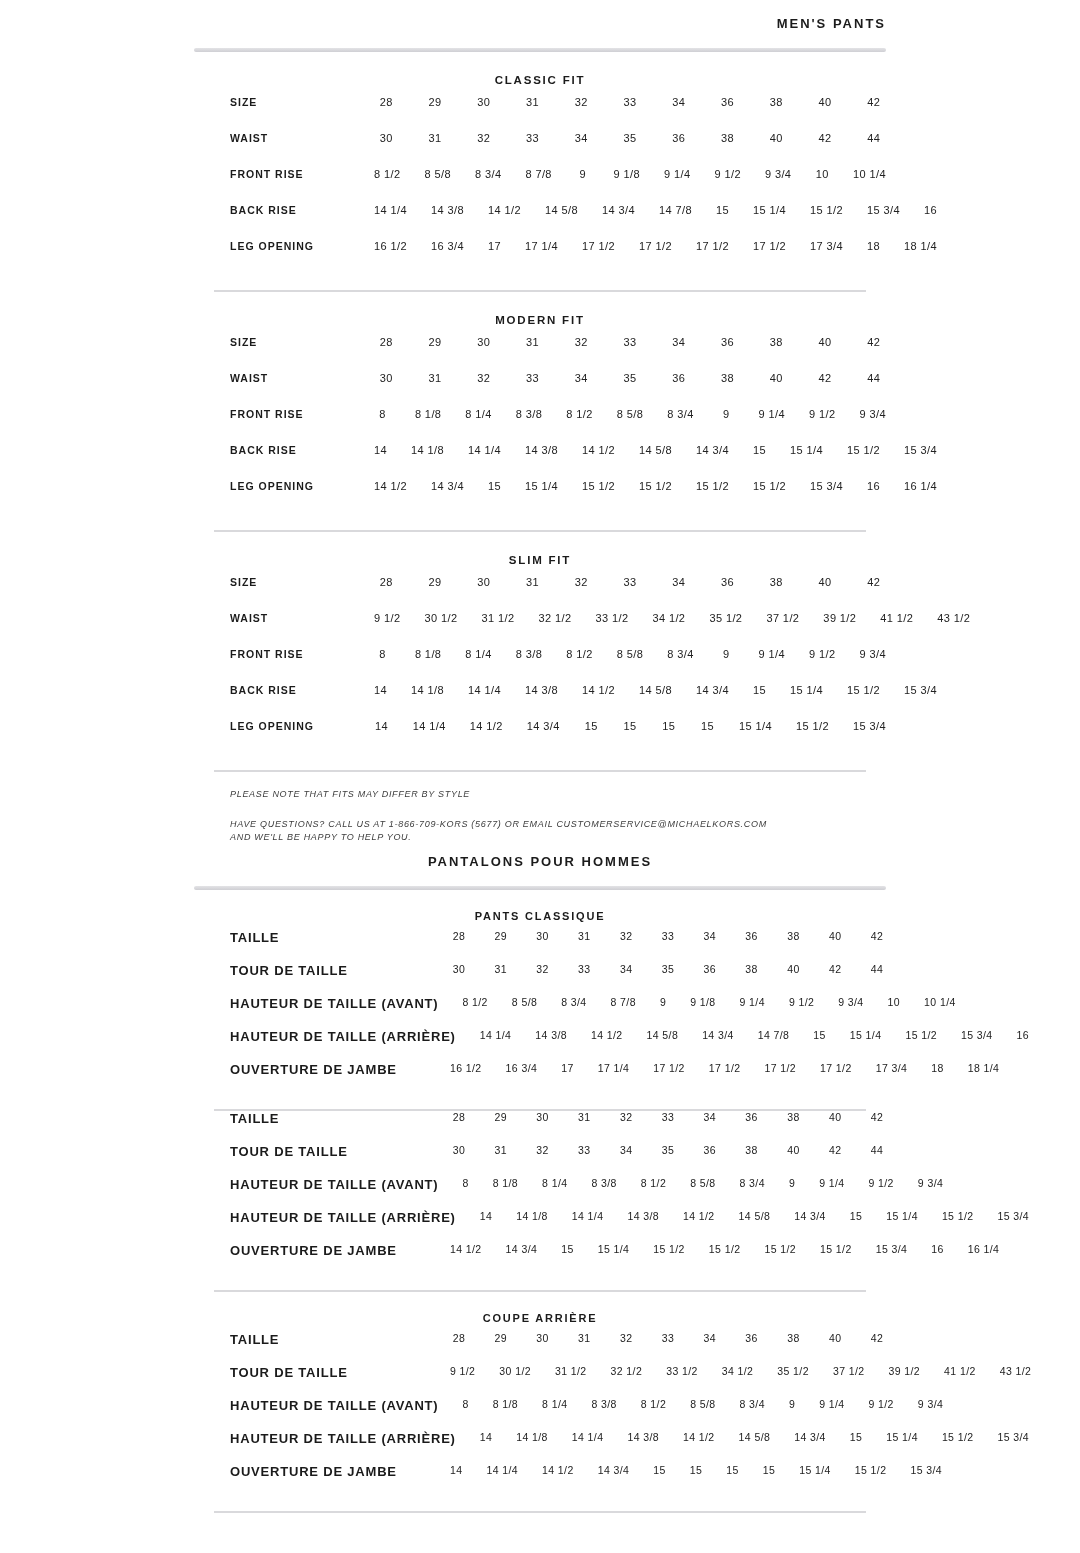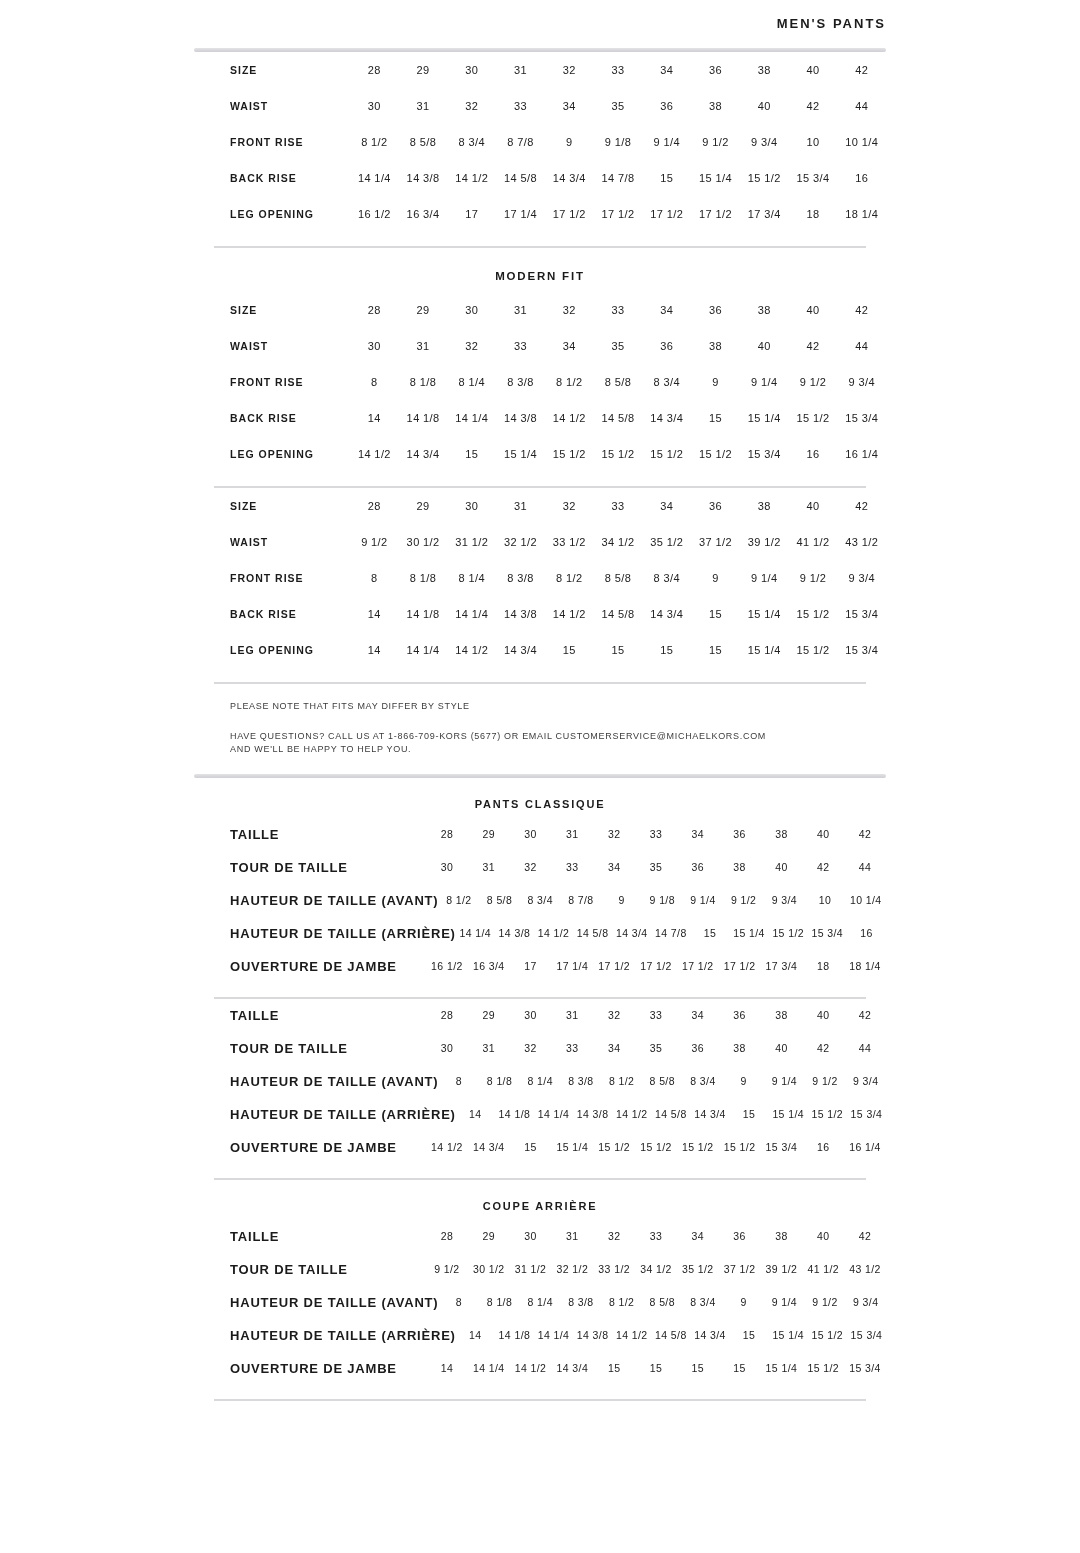--- a/index.html
+++ b/index.html
@@ -19,54 +19,55 @@
     height:4px;width:692px;border-radius:2px;margin-top:17px;
     background:linear-gradient(#e3e3e6,#cfcfd4);
   }
   .rule.thin{
     height:2px;width:652px;background:#d9d9dc;margin-top:14px;
   }
   .fit-title{
     text-align:center;font-size:11.5px;font-weight:700;letter-spacing:1.8px;
     color:#1b1b1b;margin:22px 0 10px 0;
   }
-  .t-row{display:flex;align-items:center;height:36px;}
+  .t-row{display:flex;height:36px;gap:24px;}
   .t-label{
     font-size:10.5px;font-weight:700;letter-spacing:1px;color:#1b1b1b;
     flex:0 0 120px;padding-left:36px;white-space:nowrap;
   }
   .t-cell{
     flex:1;text-align:center;font-size:11px;font-weight:500;
     letter-spacing:0.4px;color:#222;white-space:nowrap;
   }
   
   .fr .t-row{height:33px;}
   .fr .t-label{flex:0 0 196px;font-size:13px;letter-spacing:0.8px;}
   .fr .t-cell{font-size:10.5px;}
   .fr .fit-title{margin:20px 0 8px 0;font-size:11px;}
   .notes{
     margin:14px 0 0 36px;font-size:9px;letter-spacing:0.7px;
     color:#3c3c3c;font-weight:500;
   }
-  .notes p{margin:16px 0 9px 0;line-height:1.5;}
+  .notes p{margin:16px 0 9px 0;line-height:1.5;font-style:italic;}
   .lang-title{
     text-align:center;font-size:13px;font-weight:700;letter-spacing:2px;
     color:#1b1b1b;margin-top:8px;
   }
 </style>
 </head>
 <body>
 
 <div class="page">
 
   <div class="page-title">MEN'S PANTS</div>
   <div class="rule thick"></div>
 
   <div id="en-tables" class="en">
       <div class="fit-section">
+        <div class="fit-title">CLASSIC FIT</div>
         <div class="t-row">
           <div class="t-label">SIZE</div>
           <div class="t-cell">28</div>
           <div class="t-cell">29</div>
           <div class="t-cell">30</div>
           <div class="t-cell">31</div>
           <div class="t-cell">32</div>
           <div class="t-cell">33</div>
           <div class="t-cell">34</div>
           <div class="t-cell">36</div>
@@ -200,20 +201,21 @@
           <div class="t-cell">15 1/2</div>
           <div class="t-cell">15 1/2</div>
           <div class="t-cell">15 1/2</div>
           <div class="t-cell">15 3/4</div>
           <div class="t-cell">16</div>
           <div class="t-cell">16 1/4</div>
         </div>
       </div>
       <div class="rule thin"></div>
       <div class="fit-section">
+        <div class="fit-title">SLIM FIT</div>
         <div class="t-row">
           <div class="t-label">SIZE</div>
           <div class="t-cell">28</div>
           <div class="t-cell">29</div>
           <div class="t-cell">30</div>
           <div class="t-cell">31</div>
           <div class="t-cell">32</div>
           <div class="t-cell">33</div>
           <div class="t-cell">34</div>
           <div class="t-cell">36</div>
@@ -280,20 +282,21 @@
       </div>
       <div class="rule thin"></div>
     </div>
 
   <div class="notes">
     <p>PLEASE NOTE THAT FITS MAY DIFFER BY STYLE</p>
     <p><span>HAVE QUESTIONS? CALL US AT 1-866-709-KORS (5677) OR EMAIL CUSTOMERSERVICE@MICHAELKORS.COM</span><br>
     <span>AND WE'LL BE HAPPY TO HELP YOU.</span></p>
   </div>
 
+  <div class="lang-title">PANTALONS POUR HOMMES</div>
   <div class="rule thick"></div>
 
   <div id="fr-tables" class="fr">
       <div class="fit-section">
         <div class="fit-title">PANTS CLASSIQUE</div>
         <div class="t-row">
           <div class="t-label">TAILLE</div>
           <div class="t-cell">28</div>
           <div class="t-cell">29</div>
           <div class="t-cell">30</div>

